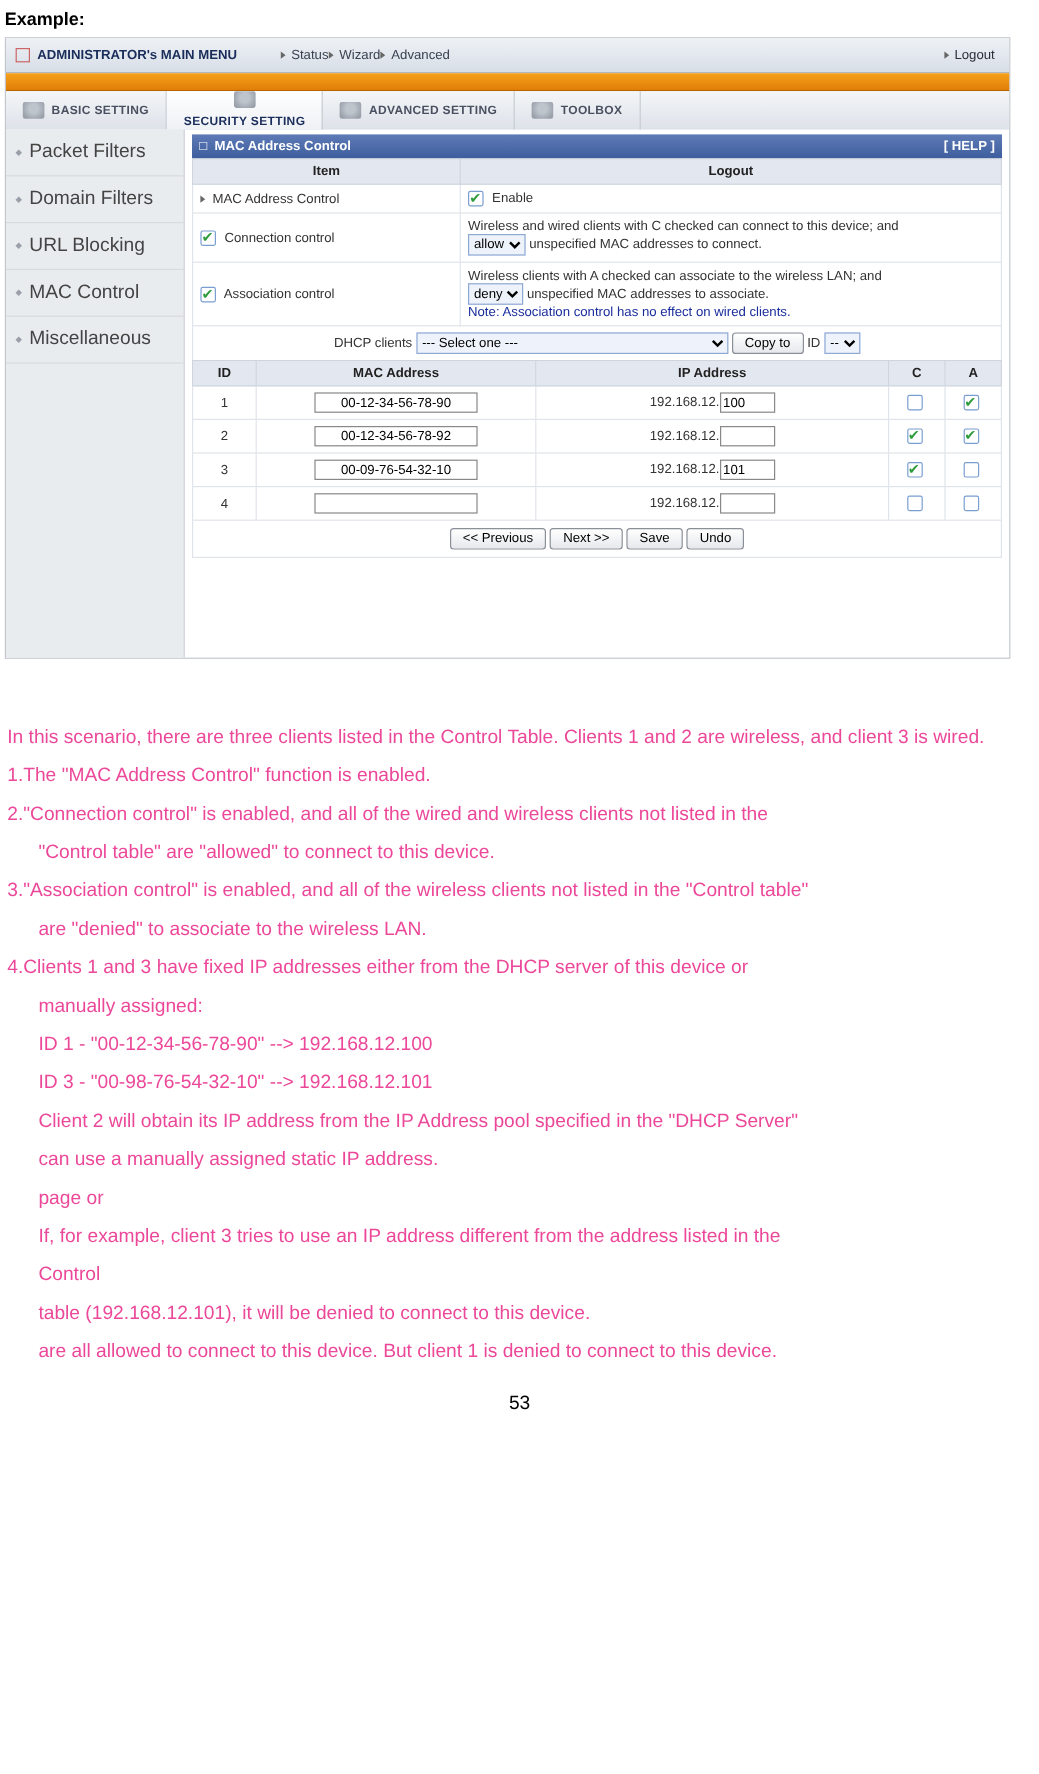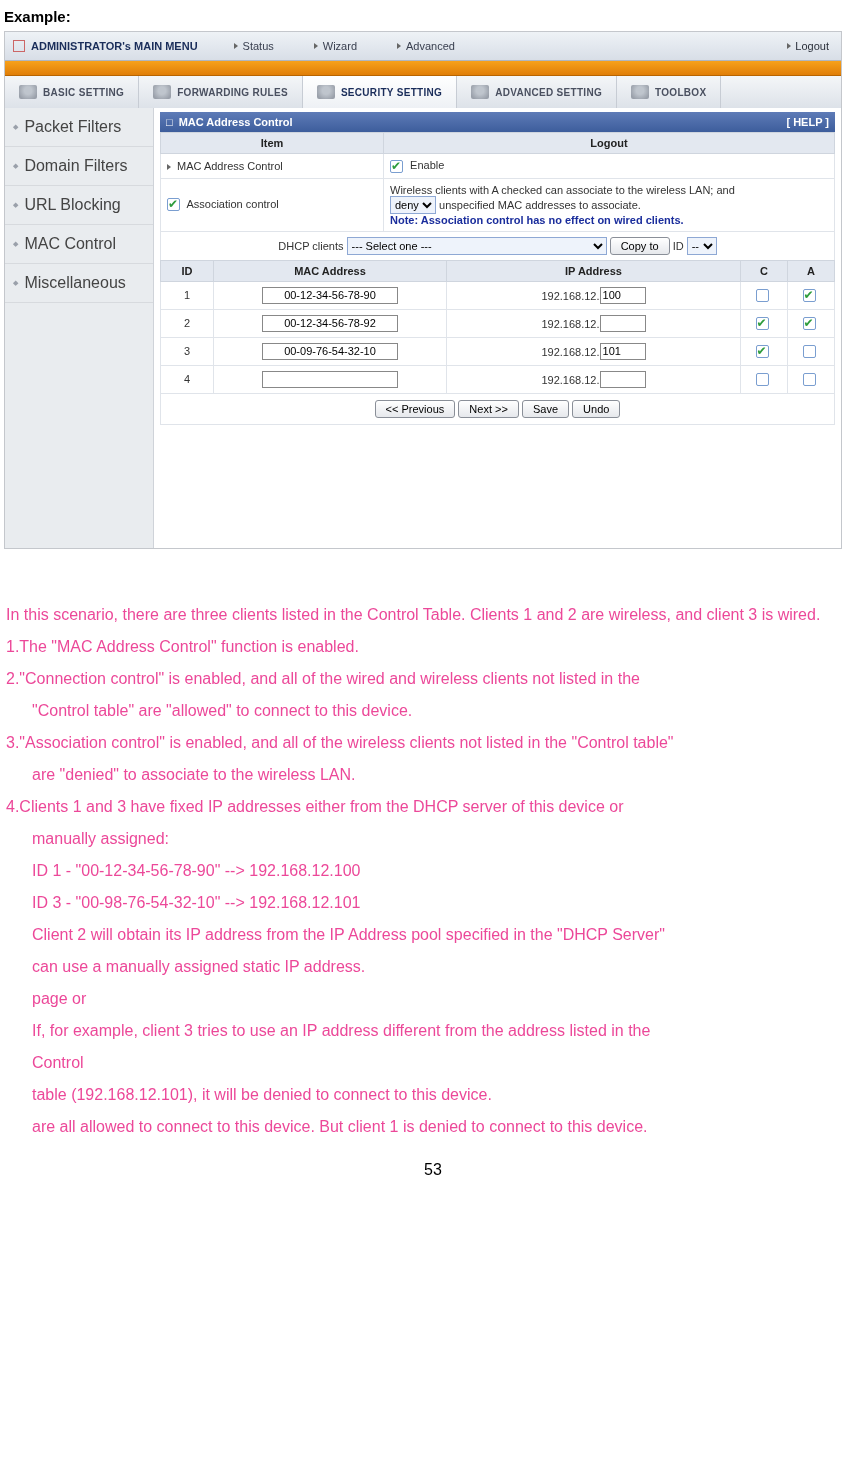--- a/index.html
+++ b/index.html
@@ -2,43 +2,43 @@
 <html><head>
 <meta charset="utf-8">
 <style>
 body { margin:0; font-family: Arial, sans-serif; font-size:16px; background:#fff; color:#000; }
 .page { width:866px; margin:0 auto; padding:8px 0 40px 0; box-sizing:border-box; }
 .hdr-example { font-weight:bold; font-size:15px; padding:0 6px 6px 4px; }
 .screenshot { border:1px solid #c4c7cc; width:836px; margin:0 0 0 4px; background:#fff; }
 .topbar { background:linear-gradient(#eef2f6,#d8dee7); border-bottom:1px solid #b0b6c0; height:28px; display:flex; align-items:center; font-size:11px; color:#2a2f3a; }
 .topbar .sq { width:10px; height:10px; border:1px solid #c66; margin:0 6px 0 8px; }
 .topbar .title { font-weight:bold; color:#1a2d5a; }
-.topbar .nav { display:flex; gap:40px; margin-left:36px; align-items:center; color:#3a4050; }
+.topbar .nav { display:flex; margin-left:36px; align-items:center; color:#3a4050; }
 .topbar .nav span { display:flex; align-items:center; gap:5px; }
 .topbar .logout { margin-left:auto; margin-right:12px; display:flex; align-items:center; gap:4px; }
 .tri { display:inline-block; border-style:solid; border-width:3px 0 3px 4px; border-color:transparent transparent transparent #666; }
 .orangebar { height:14px; background:linear-gradient(#f7a11b,#e07e08); border-bottom:1px solid #b86400; }
 .tabbar { height:32px; background:linear-gradient(#f4f6f8,#dde2e9); display:flex; align-items:stretch; font-size:10px; font-weight:bold; color:#4a5060; letter-spacing:0.3px; }
 .tabbar .tab { display:flex; align-items:center; gap:6px; padding:0 14px; border-right:1px solid #c7ccd4; }
 .tabbar .tab .ti { width:18px; height:14px; background:radial-gradient(circle at 50% 40%, #bfc5cd 30%, #9aa0aa 80%); border-radius:2px; }
-.tabbar .tab.active { background:linear-gradient(#fff,#eef1f5); color:#1a2d5a; }
+.tabbar .tab.active { background:linear-gradient(#fff,#eef1f5); color:#1a2d5a;flex-direction:column; }
 .body { display:flex; }
 .sidebar { width:148px; background:#e9ecef; border-right:1px solid #cfd3d9; min-height:440px; }
 .sidebar .sitem { font-size:16px; color:#444; padding:10px 8px; border-bottom:1px solid #d7dade; display:flex; align-items:center; gap:6px; }
 .sidebar .sitem::before { content:"◆"; font-size:7px; color:#9aa0aa; }
 .panel { flex:1; padding:4px 6px 10px 6px; font-size:11px; color:#222; }
 .phead { background:linear-gradient(#5e7bb7,#3d5d9c); color:#fff; height:20px; display:flex; align-items:center; padding:0 6px; font-weight:bold; font-size:11px; }
 .phead .help { margin-left:auto; }
 .tbl { width:100%; border-collapse:collapse; border:1px solid #bfc5cd; }
 .tbl th { background:#e3e8f0; font-weight:bold; font-size:11px; padding:4px 6px; border:1px solid #cfd5de; color:#222; }
 .tbl td { border:1px solid #e0e4ea; padding:5px 6px; font-size:11px; color:#333; vertical-align:middle; }
 .chk { appearance:none; width:13px; height:13px; border:1px solid #7a9ed0; border-radius:2px; display:inline-block; vertical-align:middle; position:relative; background:#fff; margin:0 4px 0 0; }
 .chk:checked { background:#fff; }
 .chk:checked::after { content:"✔"; position:absolute; top:-2px; left:0; font-size:12px; color:#2e9c3c; }
-.note { color:#1a2d9c; font-weight:bold;text-align:right; }
+.note { color:#1a2d9c; font-weight:normal;text-align:right; }
 select, .sel { font-size:11px; border:1px solid #8ea8d4; background:#eef3fb; height:18px; }
 .ipin { width:40px; height:15px; border:1px solid #888; font-size:11px; padding:0 2px; }
 .macin { width:130px; height:15px; border:1px solid #888; font-size:11px; padding:0 2px; text-align:center; }
 .btn { font-size:11px; border:1px solid #8a8f98; border-radius:3px; background:linear-gradient(#fff,#e6e8ec); padding:2px 10px; cursor:pointer; }
 .btnrow { text-align:center; padding:6px 0; border:1px solid #e0e4ea; border-top:none; }
 .desc-wrap { padding:50px 6px 0 6px; font-size:16px; line-height:2.0; color:#ec4899; }
 .desc-wrap p { margin:0; }
 .just { text-align:justify; }
 .ind { padding-left:26px; }
 .pnum { text-align:center; font-size:16px; margin-top:18px; }
@@ -70,24 +70,20 @@
           <span class="tri"></span>
           <span>Logout</span>
         </div>
   </div>
   <div class="orangebar"></div>
   <div class="tabbar">
     <div class="tab">
           <span class="ti"></span>
           <span>BASIC SETTING</span>
         </div>
-    <div class="tab">
-          <span class="ti"></span>
-          <span>FORWARDING RULES</span>
-        </div>
     <div class="tab active">
           <span class="ti"></span>
           <span>SECURITY SETTING</span>
         </div>
     <div class="tab">
           <span class="ti"></span>
           <span>ADVANCED SETTING</span>
         </div>
     <div class="tab">
           <span class="ti"></span>
@@ -112,20 +108,28 @@
         <tbody>
               <tr>
                 <th style="width:210px;margin-top:20px;">Item</th>
                 <th>Logout</th>
               </tr>
         <tr>
           <td><span class="tri" style="margin-right:6px;"></span><span>MAC Address Control</span></td>
           <td><input type="checkbox" class="chk" checked="" style=""> <span>Enable</span></td>
         </tr>
         <tr>
+          <td><input type="checkbox" class="chk" checked="" style=""> <span>Connection control</span></td>
+          <td>
+            <span>Wireless and wired clients with C checked can connect to this device; and</span><br>
+            <select class="sel"><option>allow</option></select>
+            <span> unspecified MAC addresses to connect.</span>
+          </td>
+        </tr>
+        <tr>
           <td><input type="checkbox" class="chk" checked="" style=""> <span>Association control</span></td>
           <td>
             <span>Wireless clients with A checked can associate to the wireless LAN; and</span><br>
             <select class="sel"><option>deny</option></select>
             <span> unspecified MAC addresses to associate.</span><br>
             <span class="note">Note: Association control has no effect on wired clients.</span>
           </td>
         </tr>
         <tr>
           <td colspan="2" style="text-align:center;">

